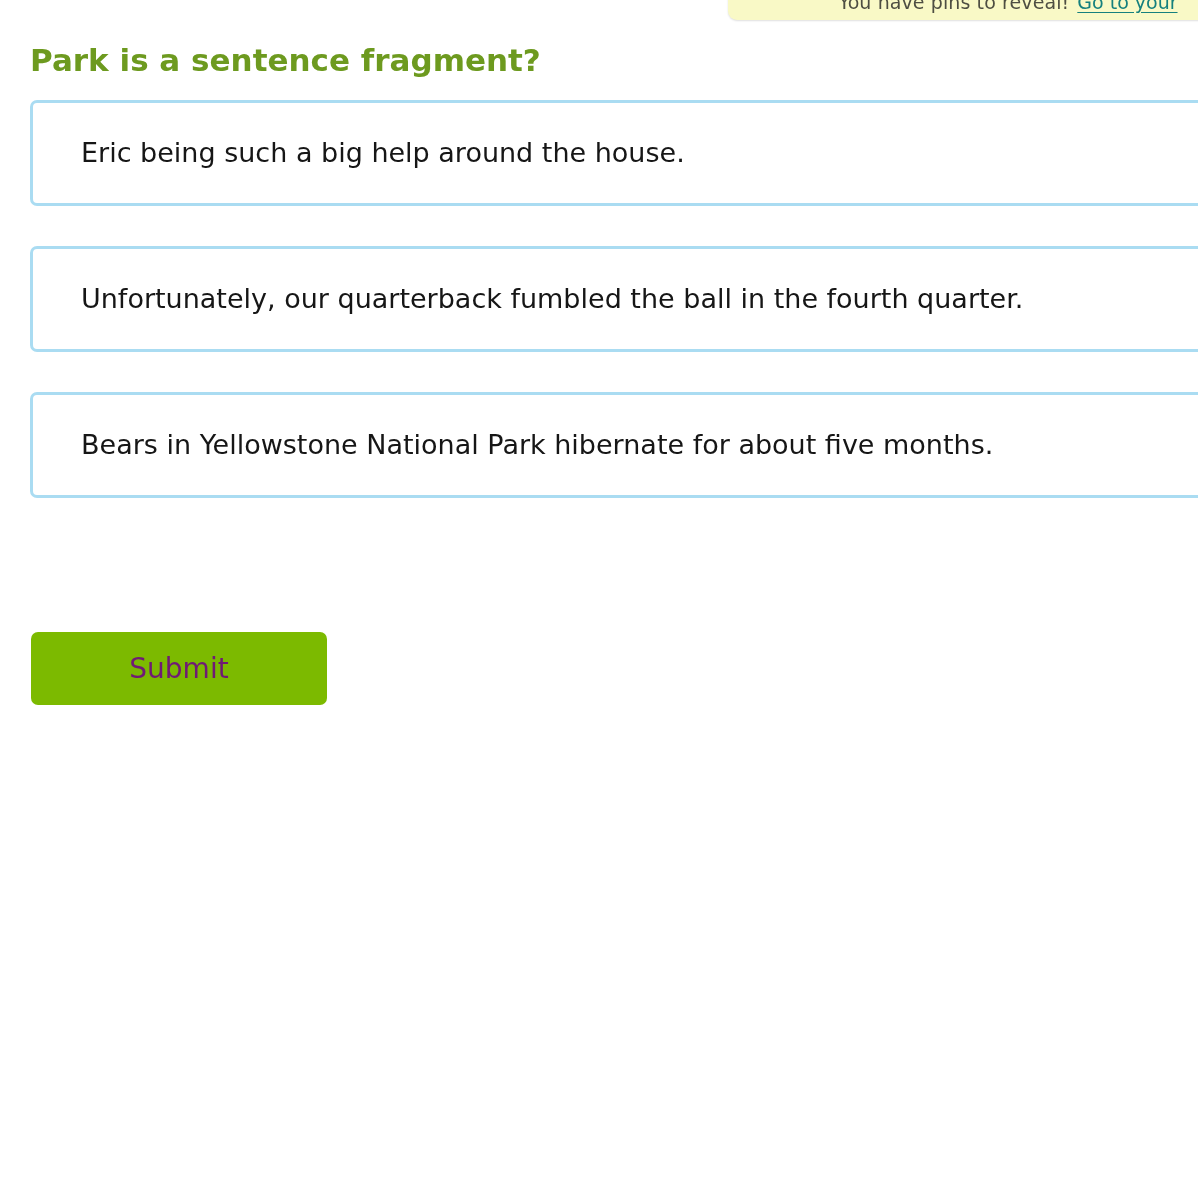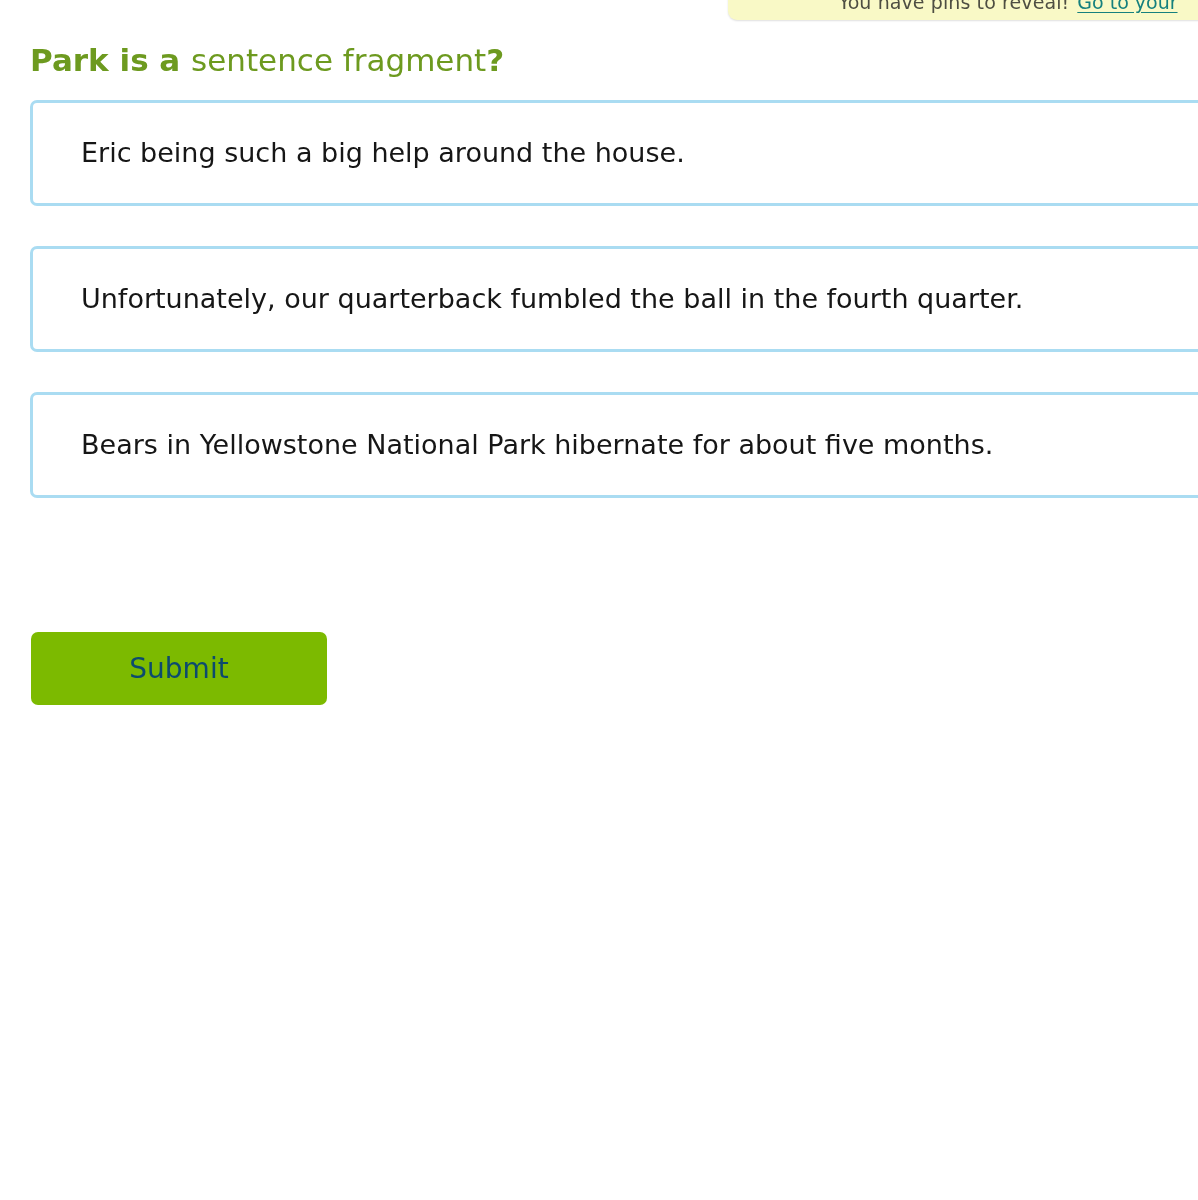--- a/index.html
+++ b/index.html
@@ -53,21 +53,21 @@
   .question {
     position: absolute;
     top: 18px;
     left: 30px;
     font-size: 31px;
     line-height: 42px;
     color: #6d9a1f;
     white-space: nowrap;
   }
   .question .strong {
-    font-weight: normal;
+    font-weight: bold;
     color: #6d9a1f;
   }
 
   
   .options {
     position: absolute;
     top: 100px;
     left: 30px;
     width: 1230px;   
   }
@@ -88,21 +88,21 @@
   }
 
   
   .submit-button {
     position: absolute;
     top: 632px;
     left: 31px;
     width: 296px;
     height: 73px;
     background: #7cba00;
-    color: #0c4a6e;
+    color: #701a75;
     border: none;
     border-radius: 7px;
     font-family: "DejaVu Sans", "Liberation Sans", sans-serif;
     font-size: 28px;
     line-height: 73px;
     text-align: center;
     padding: 0;
     cursor: pointer;
   }
 </style>

